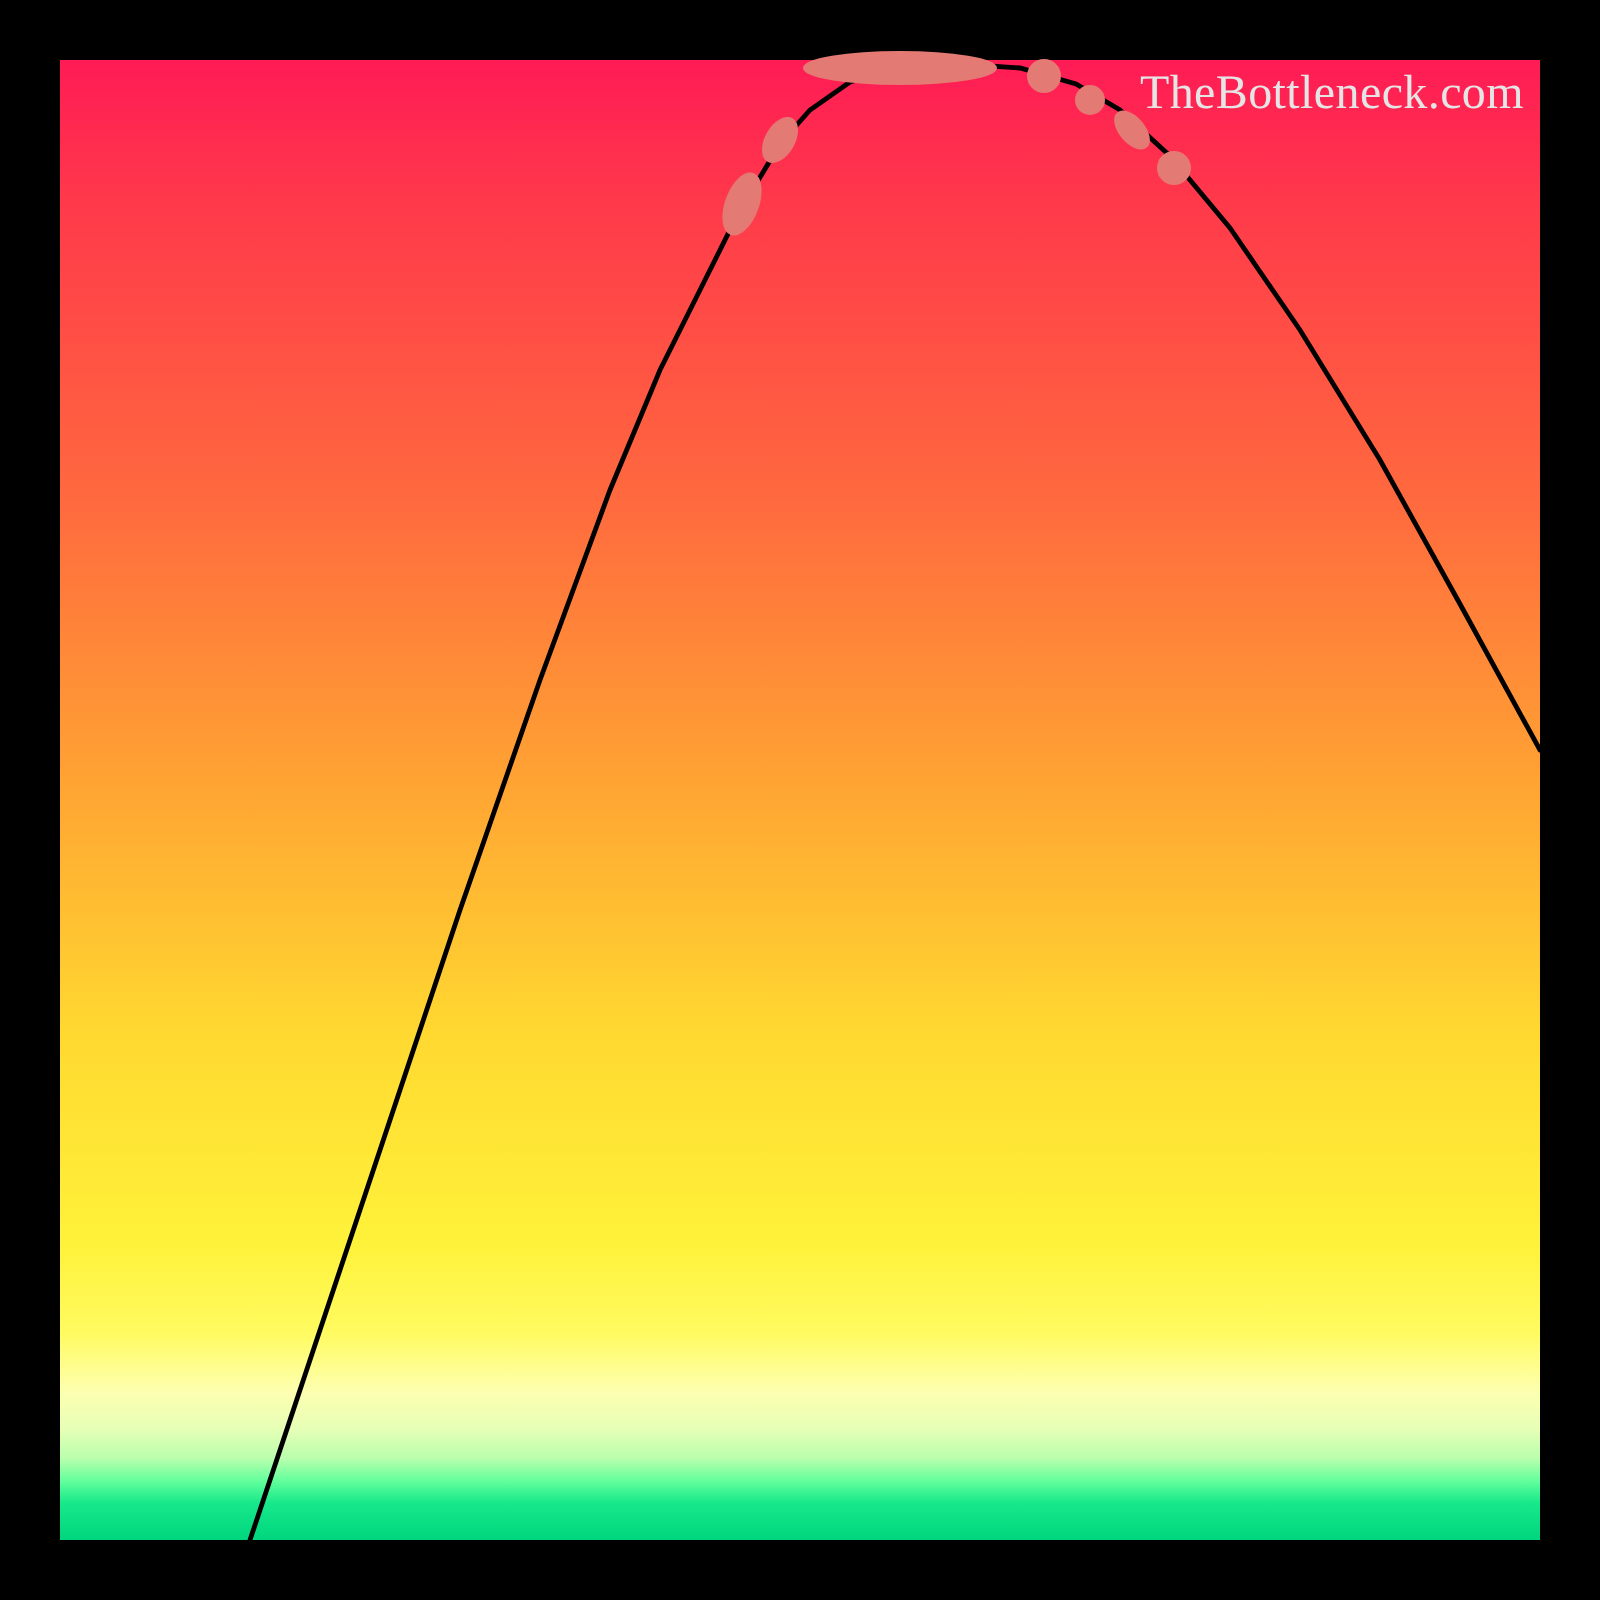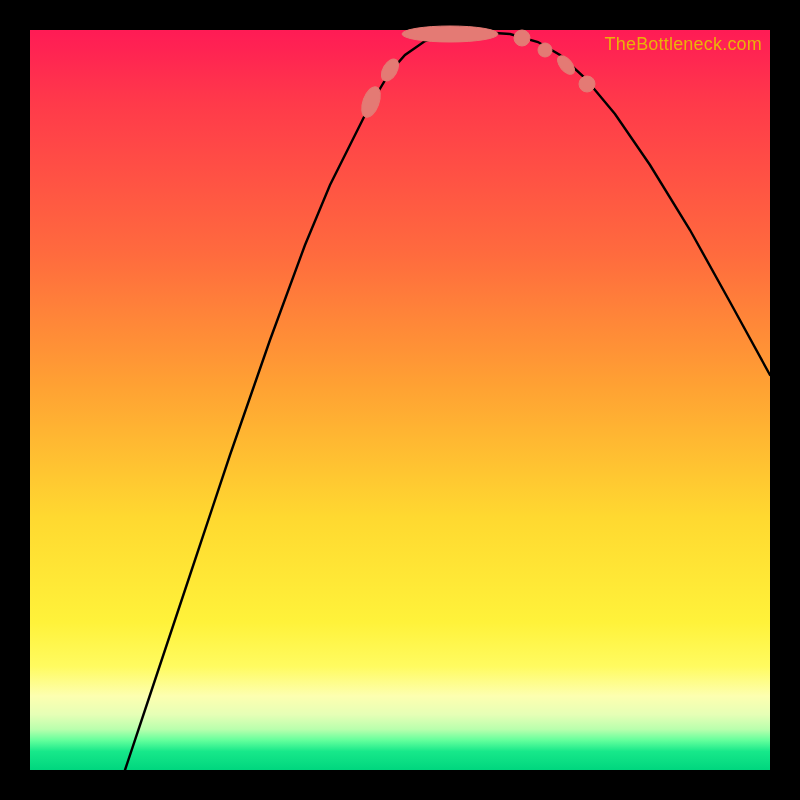--- a/index.html
+++ b/index.html
@@ -40,25 +40,26 @@
       #b9ffad 94.5%,
       #63ff9c 96%,
       #17e88a 97.5%,
       #00d67e 100%
     );
   }
   .watermark {
     position: absolute;
     top: 4px;
     right: 8px;
-    color: #eab308;
-    font-size: 18px;
+    color: #e5e5e5;
+    font-size: 24px;
     letter-spacing: 0.2px;
     font-weight: 500;
     user-select: none;
+    font-family: Liberation Serif, serif;
   }
   svg.curves {
     position: absolute;
     left: 0;
     top: 0;
     width: 740px;
     height: 740px;
     overflow: visible;
   }
   .curve-line {

